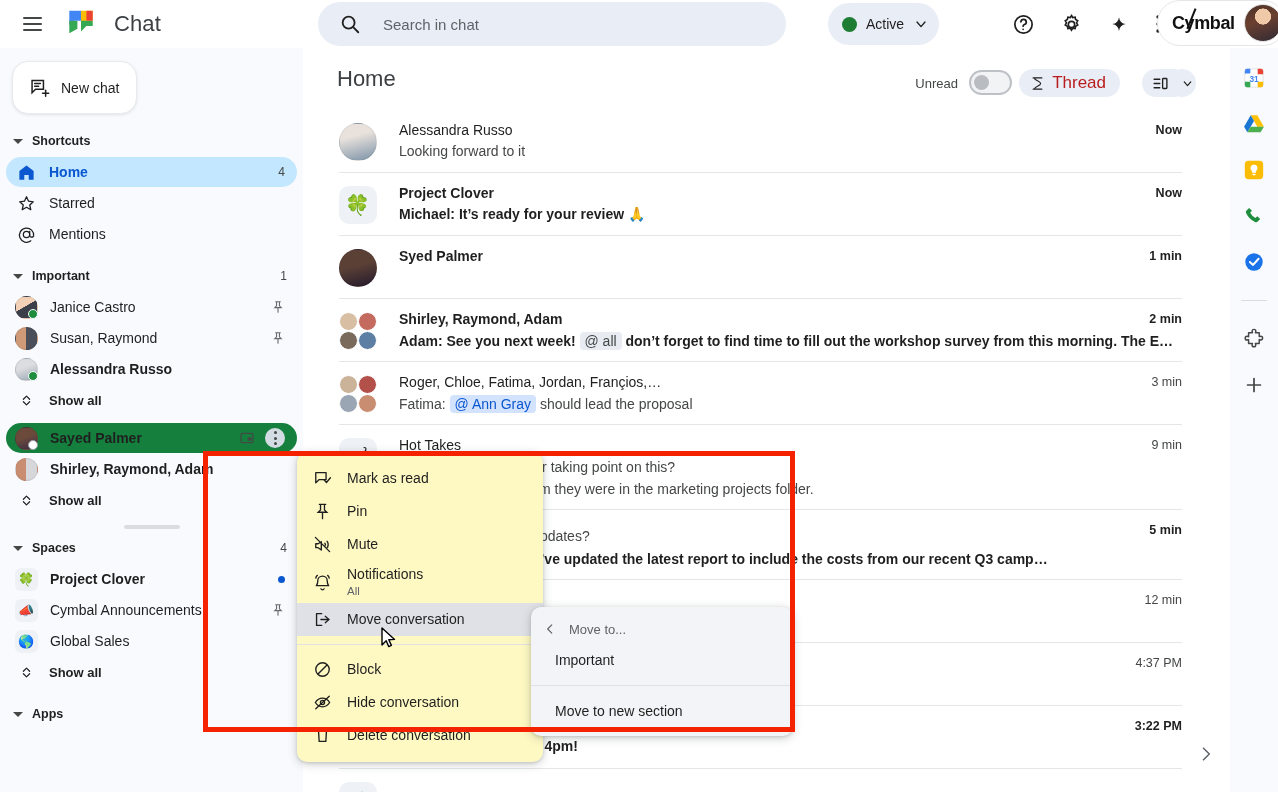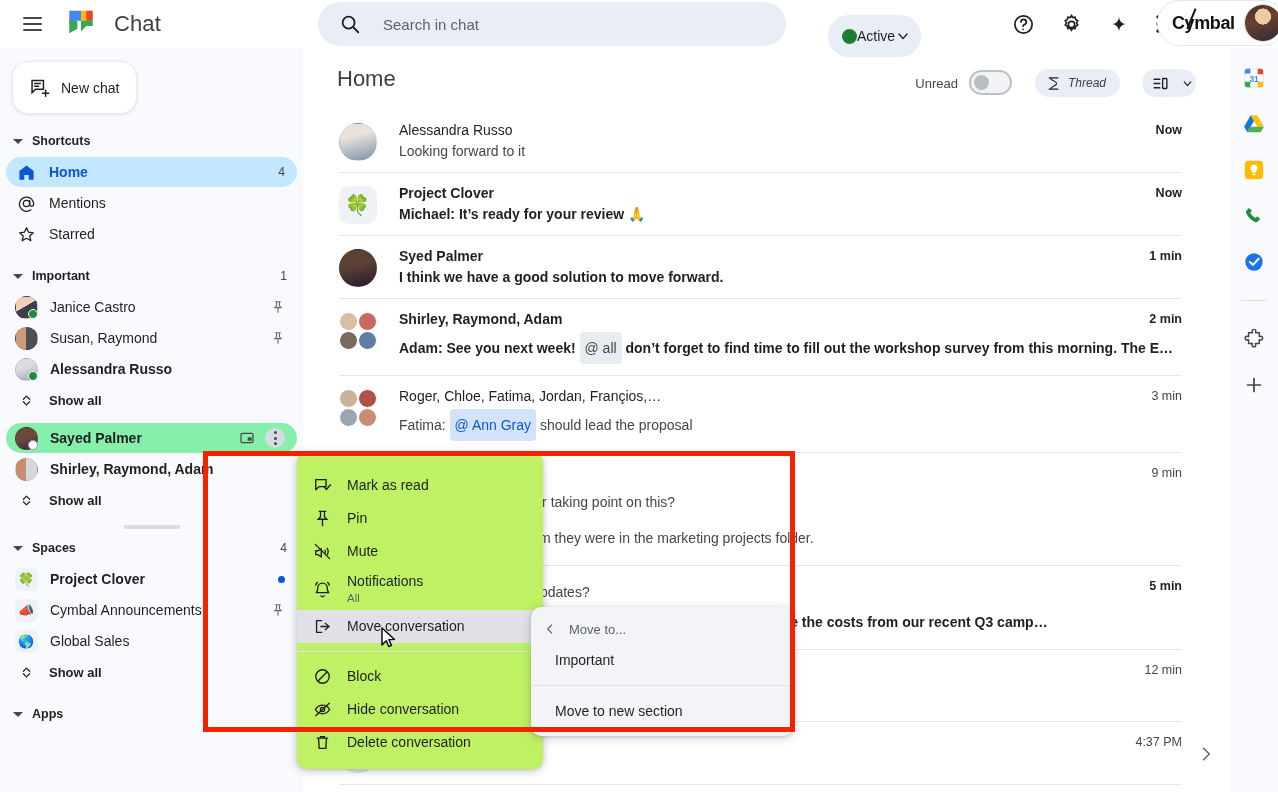--- a/index.html
+++ b/index.html
@@ -48,21 +48,21 @@
     border: none; outline: none; background: transparent;
     font-family: "Liberation Sans", sans-serif; font-size: 15px;
     color: #44464a; margin-left: 22px; width: 380px;
   }
   .search-input::placeholder { color: #5f6368; }
 
   .status-pill {
     position: absolute; left: 828px; top: 3px;
     height: 42px; padding: 0 10px 0 14px;
     background: #e9eef6; border-radius: 22px;
-    display: flex; align-items: center; cursor: pointer; margin-top: 12px;
+    display: flex; align-items: center; gap: 9px; cursor: pointer;
   }
   .status-dot { width: 15px; height: 15px; border-radius: 50%; background: #1e7c33; }
   .status-label { font-size: 14px; color: #1f1f1f; }
   .chev-down { width: 16px; height: 16px; }
 
   .icon-btn {
     position: absolute; top: 7px; width: 34px; height: 34px;
     display: flex; align-items: center; justify-content: center;
     border-radius: 50%; cursor: pointer;
   }
@@ -139,21 +139,21 @@
   .kebab { width: 18px; height: 18px; display: flex; flex-direction: column;
     align-items: center; justify-content: center; gap: 2.5px; margin-left: 8px; cursor: pointer; }
   .kebab span { width: 3px; height: 3px; border-radius: 50%; background: #444746; display: block; }
 
   .nav-row {
     display: flex; align-items: center; height: 30px;
     margin: 1px 6px; padding: 0 12px 0 9px; border-radius: 16px;
     cursor: pointer; position: relative;
   }
   .nav-row.active { background: #c2e7ff; }
-  .nav-row.hl { background: #86efac; margin-top: 8px; }
+  .nav-row.hl { background: #15803d; margin-top: 8px; }
   .nav-ico { width: 22px; height: 22px; flex: 0 0 auto; display: flex; align-items: center; justify-content: center; }
   .nav-label { font-size: 14px; color: #1f1f1f; margin-left: 12px; flex: 1;
     white-space: nowrap; overflow: hidden; text-overflow: ellipsis; }
   .nav-row.active .nav-label { color: #0b57d0; font-weight: 700; }
   .nav-label.bold { font-weight: 700; }
   .nav-badge { font-size: 12px; color: #444746; }
   .pin-ico { width: 14px; height: 14px; opacity: .8; }
   .blue-dot { width: 7px; height: 7px; border-radius: 50%; background: #0b57d0; }
 
   .av {
@@ -191,21 +191,21 @@
   }
   .toggle::after {
     content: ""; position: absolute; left: 3px; top: 3px;
     width: 15px; height: 15px; border-radius: 50%; background: #b9bdc2;
   }
   .thread-btn {
     position: absolute; right: 110px; top: 21px; height: 28px;
     background: #e9eef6; border-radius: 16px; padding: 0 14px 0 11px;
     display: flex; align-items: center; gap: 7px; cursor: pointer;
   }
-  .thread-label { font-size: 12px; color: #404040; font-style: italic; }
+  .thread-label { font-size: 17px; color: #b91c1c; }
   .sortby-btn {
     position: absolute; right: 52px; top: 21px; height: 28px; width: 36px;
     background: #e9eef6; border-radius: 16px 2px 2px 16px;
     display: flex; align-items: center; justify-content: center; cursor: pointer;
   }
   .sortby-chev {
     position: absolute; right: 34px; top: 21px; height: 28px; width: 18px;
     background: #e9eef6; border-radius: 2px 16px 16px 2px;
     display: flex; align-items: center; justify-content: center; cursor: pointer;
   }
@@ -233,44 +233,44 @@
   .conv-stack .q { position: absolute; width: 19px; height: 19px; border-radius: 50%; border: 1px solid #fff; }
   .conv-body { margin-left: 22px; flex: 1; min-width: 0; }
   .conv-name { font-size: 14px; color: #1f1f1f; margin-bottom: 5px; white-space: nowrap; overflow: hidden; text-overflow: ellipsis; }
   .conv-name.bold { font-weight: 700; }
   .conv-snip { font-size: 14px; color: #444746; white-space: nowrap; overflow: hidden; text-overflow: ellipsis; }
   .conv-snip.bold { font-weight: 700; color: #1f1f1f; }
   .conv-time { position: absolute; right: 0; top: 13px; font-size: 12.5px; color: #444746; }
   .conv-time.bold { font-weight: 700; color: #1f1f1f; }
   .chip {
     display: inline-block; background: #e8ecf2; border-radius: 4px;
-    padding: 8px 5px; color: #444746; font-weight: 400;
+    padding: 1px 5px; color: #444746; font-weight: 400;
   }
   .chip.blue { background: #d3e3fd; color: #0b57d0; }
 
   .scroll-right {
     position: absolute; right: 10px; bottom: 24px; width: 28px; height: 28px;
     display: flex; align-items: center; justify-content: center; cursor: pointer;
   }
 
   
   .rail {
     position: absolute; left: 1230px; top: 48px; width: 48px; height: 744px;
     background: #f8fafd; display: flex; flex-direction: column; align-items: center;
     padding-top: 18px; gap: 22px;
   }
   .rail-ico { width: 24px; height: 24px; cursor: pointer; display: flex; align-items: center; justify-content: center; }
   .rail-div { width: 26px; height: 1px; background: #dadce0; margin: 4px 0; }
 
   
   .ctx-menu {
     position: absolute; left: 297px; top: 452px; width: 246px;
-    background: #bef264; border-radius: 10px;
+    background: #fef9c3; border-radius: 10px;
     box-shadow: 0 2px 10px rgba(60,64,67,.28), 0 1px 3px rgba(60,64,67,.15);
-    padding: 17px 0 10px 0; z-index: 20;
+    padding: 10px 0 10px 0; z-index: 20;
   }
   .ctx-item {
     display: flex; align-items: center; height: 33px; padding-left: 14px;
     cursor: pointer; position: relative;
   }
   .ctx-item.tall { height: 42px; align-items: center; }
   .ctx-item.hover { background: #dfe1e6; }
   .ctx-ico { width: 22px; height: 22px; flex: 0 0 auto; display: flex; align-items: center; justify-content: center; }
   .ctx-txt { margin-left: 14px; font-size: 14px; color: #1f1f1f; line-height: 1.25; }
   .ctx-sub { font-size: 11.5px; color: #5f6368; margin-top: 1px; }
@@ -396,34 +396,34 @@
       <span class="nav-ico">
         <svg width="19" height="19" viewBox="0 0 24 24" fill="#0b57d0">
             <path d="M12 3L3 10.2V21h6.2v-6h5.6v6H21V10.2z"></path>
           </svg>
       </span>
       <span class="nav-label">Home</span>
       <span class="nav-badge">4</span>
     </div>
     <div class="nav-row">
       <span class="nav-ico">
+        <svg width="19" height="19" viewBox="0 0 24 24" fill="none" stroke="#1f1f1f" stroke-width="1.6" stroke-linejoin="round">
+            <path d="M12 3.5l2.6 5.6 6 .7-4.5 4.1 1.3 6-5.4-3.1-5.4 3.1 1.3-6L3.4 9.8l6-.7z"></path>
+          </svg>
+      </span>
+      <span class="nav-label">Starred</span>
+    </div>
+    <div class="nav-row">
+      <span class="nav-ico">
         <svg width="19" height="19" viewBox="0 0 24 24" fill="none" stroke="#1f1f1f" stroke-width="1.6">
             <circle cx="12" cy="12" r="4"></circle>
             <path d="M16 8v5.5a2.7 2.7 0 0 0 5 .5 9 9 0 1 0-3.5 6" stroke-linecap="round"></path>
           </svg>
       </span>
       <span class="nav-label">Mentions</span>
-    </div>
-    <div class="nav-row">
-      <span class="nav-ico">
-        <svg width="19" height="19" viewBox="0 0 24 24" fill="none" stroke="#1f1f1f" stroke-width="1.6" stroke-linejoin="round">
-            <path d="M12 3.5l2.6 5.6 6 .7-4.5 4.1 1.3 6-5.4-3.1-5.4 3.1 1.3-6L3.4 9.8l6-.7z"></path>
-          </svg>
-      </span>
-      <span class="nav-label">Starred</span>
     </div>
 
     <div class="section-head">
       <span class="caret">
           <i></i>
         </span>
       <span class="section-title">Important</span>
       <span class="section-count">1</span>
     </div>
     <div class="nav-row">
@@ -568,21 +568,20 @@
           <div class="conv-name bold">Project Clover</div>
           <div class="conv-snip bold">Michael: It’s ready for your review 🙏</div>
         </div>
         <span class="conv-time bold">Now</span>
       </div>
 
       <div class="conv-row">
         <span class="conv-av" style="background:linear-gradient(165deg,#5b4036 0 44%,#241a2c 100%)"></span>
         <div class="conv-body">
           <div class="conv-name bold">Syed Palmer</div>
-          <div class="conv-snip bold">I think we have a good solution to move forward.</div>
         </div>
         <span class="conv-time bold">1 min</span>
       </div>
 
       <div class="conv-row">
         <span class="conv-stack">
           <span class="q" style="left:0;top:0;background:#d8bfa4"></span>
           <span class="q" style="right:0;top:0;background:#c46a5f"></span>
           <span class="q" style="left:0;bottom:0;background:#7a6a5c"></span>
           <span class="q" style="right:0;bottom:0;background:#5d7fa3"></span>

